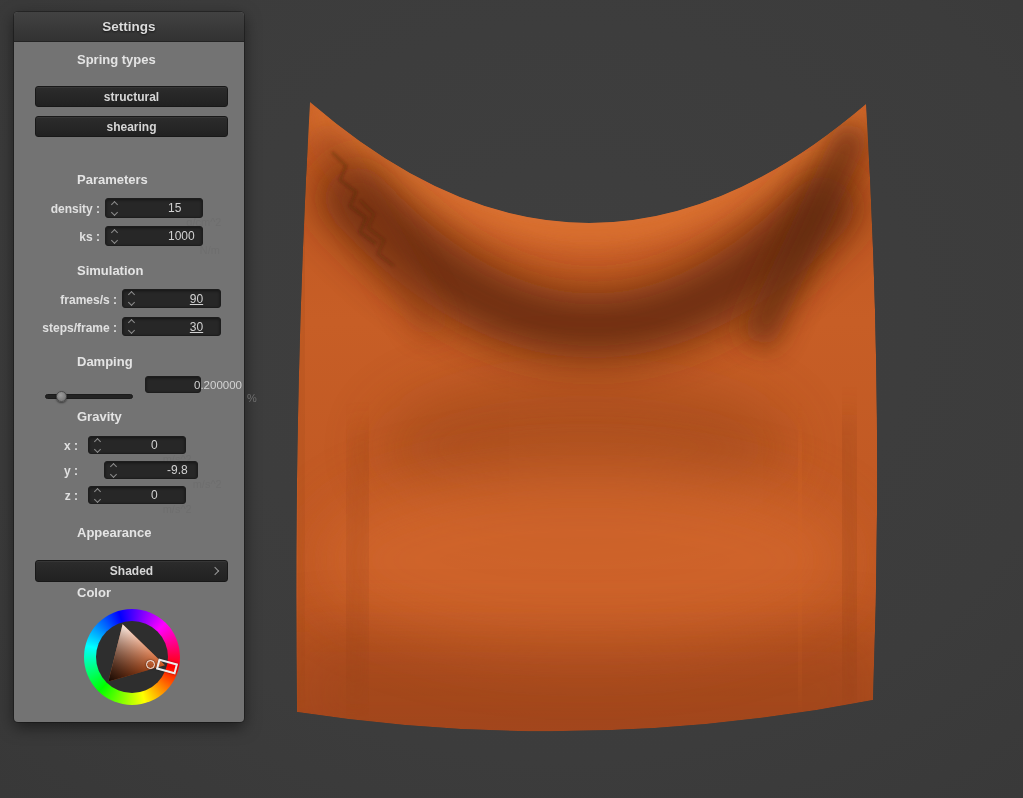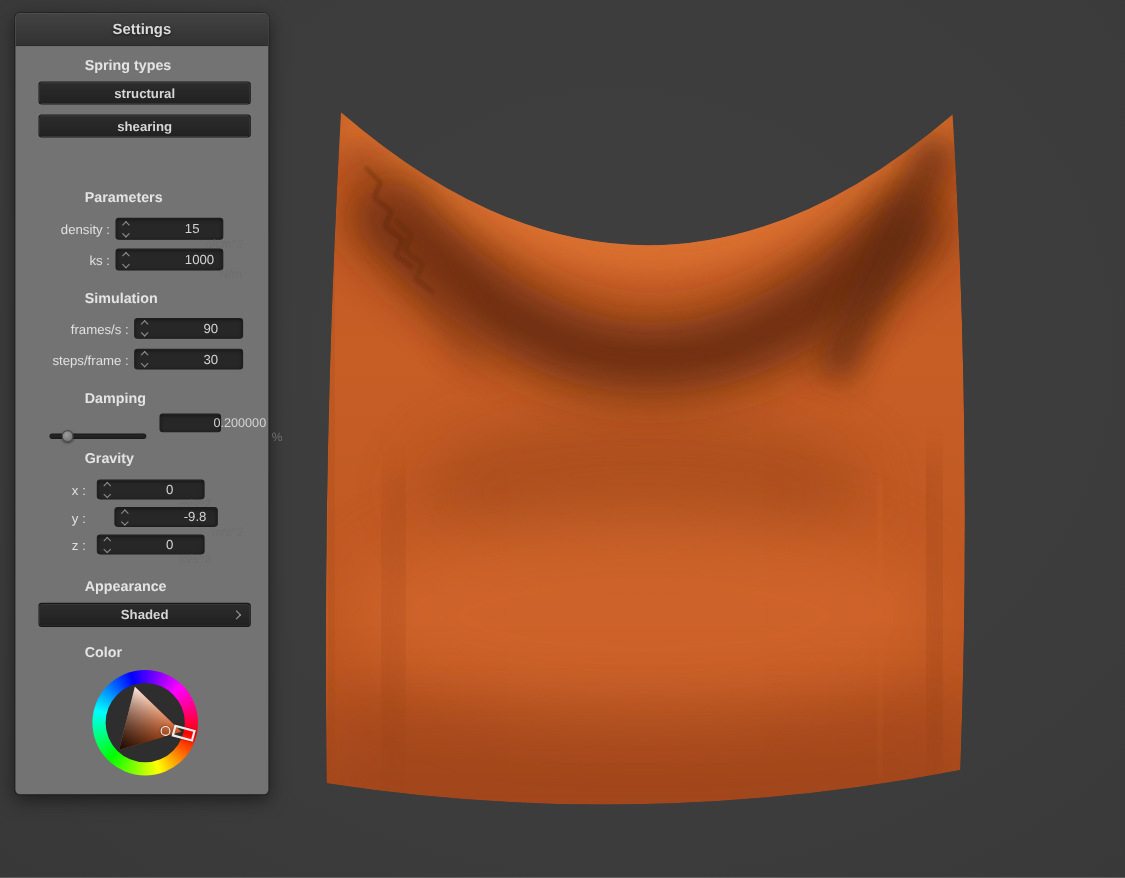--- a/index.html
+++ b/index.html
@@ -22,43 +22,43 @@
     background:linear-gradient(#424242,#323232);
     border-bottom:1px solid #242424; border-radius:4px 4px 0 0;
     display:flex; align-items:center; justify-content:center;
     color:#dcdcdc; font-weight:bold; font-size:13.5px;
     text-shadow:0 1px 2px rgba(0,0,0,.65);
   }
   .sec-label {
     position:absolute; left:16px; color:#e4e4e4; font-weight:bold; font-size:13px;margin-left:47px;
   }
   .row-label {
-    position:absolute; color:#e0e0e0; font-weight:normal; font-size:12px; text-align:right;
+    position:absolute; color:#e0e0e0; font-weight:bold; font-size:12px; text-align:right;
   }
   .btn {
     position:absolute; left:21px; width:193px; height:21px;
     background:linear-gradient(#2c2c2c,#212121);
     border:1px solid #181818; border-radius:3px;
     box-shadow:inset 0 1px 0 rgba(255,255,255,.05);
     display:flex; align-items:center; justify-content:center;
-    color:#d6d6d6; font-weight:bold; font-size:12px; cursor:pointer;
+    color:#d6d6d6; font-weight:bold; font-size:12px; cursor:pointer;margin-top:12px;
   }
   .tbox {
     position:absolute; background:#272727;
     border:1px solid #1d1d1d; border-radius:3px;
     box-shadow:inset 0 1px 3px rgba(0,0,0,.45);
     display:flex; align-items:center;
     color:#d2d2d2; font-size:12px;
   }
   .spin { display:flex; flex-direction:column; gap:3px; padding:0 3px 0 6px; cursor:pointer; }
   .chev { width:5px; height:5px; border-left:1.3px solid #8d8d8d; border-top:1.3px solid #8d8d8d; }
   .chev.up   { transform:rotate(45deg); }
   .chev.down { transform:rotate(225deg); }
   .tval { flex:1; text-align:right;margin-left:48px; }
-  .tval.center { text-align:left; padding-right:12px; }
+  .tval.center { text-align:center; padding-right:12px;text-decoration:underline; }
   .tunit { color:#6e6e6e; font-size:11px; padding:0 7px 0 5px;margin-top:27px; }
   .slider-track {
     position:absolute; left:31px; top:382px; width:88px; height:5px;
     background:#232323; border:1px solid #1b1b1b; border-radius:3px; cursor:pointer;
   }
   .slider-knob {
     position:absolute; left:42px; top:379px; width:11px; height:11px; border-radius:50%;
     background:radial-gradient(circle at 40% 35%, #9c9c9c, #6b6b6b);
     border:1px solid #4c4c4c; box-shadow:0 1px 2px rgba(0,0,0,.5); cursor:grab;
   }

